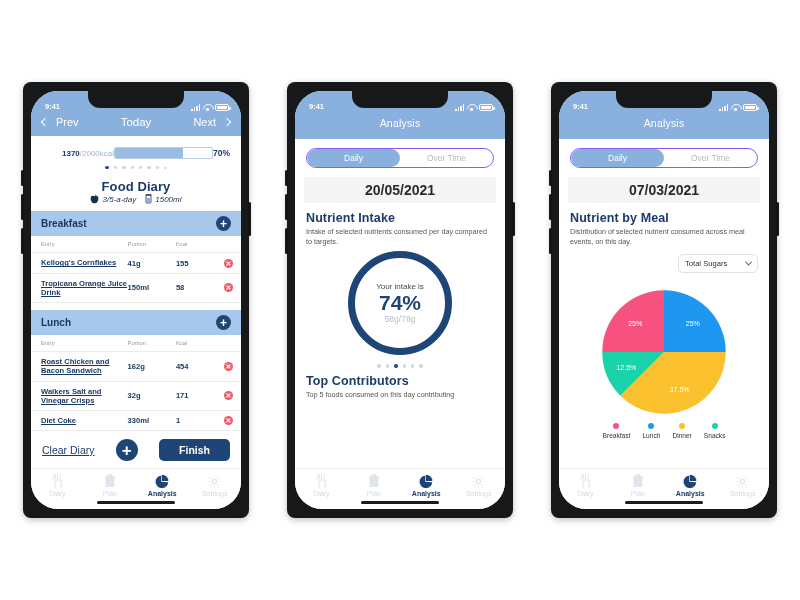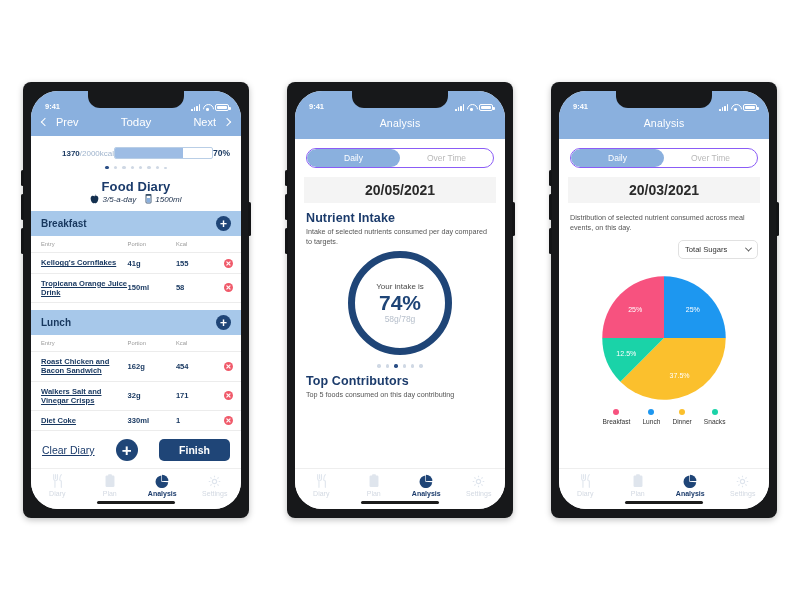--- a/index.html
+++ b/index.html
@@ -589,23 +589,24 @@
       </div>
 
       <div class="appbar-center">Analysis</div>
 
       <div class="content">
         <div class="seg">
           <div class="on">Daily</div>
           <div>Over Time</div>
         </div>
 
-        <div class="datebar">20/03/2021</div>
+        <div class="datebar">07/03/2021</div>
 
         <div class="pad" style="padding-top:8px;">
+          <div class="sect-title">Nutrient by Meal</div>
           <div class="sub">Distribution of selected nutrient consumed across meal events, on this day.</div>
         </div>
 
         <div class="dd">
           <span>Total Sugars</span>
           <i class="dd-chev"></i>
         </div>
 
         <div class="pie-wrap">
           <svg id="pieSvg" width="126" height="126" viewBox="0 0 100 100">

